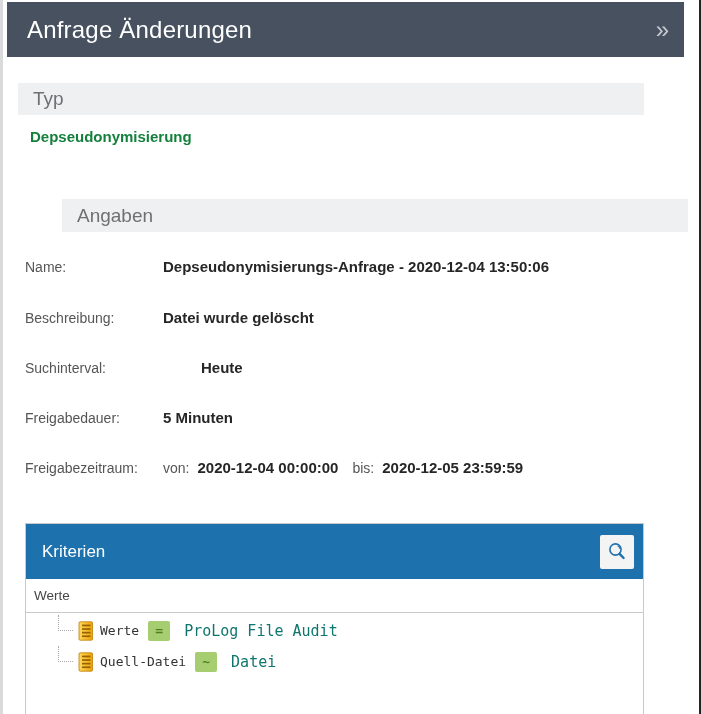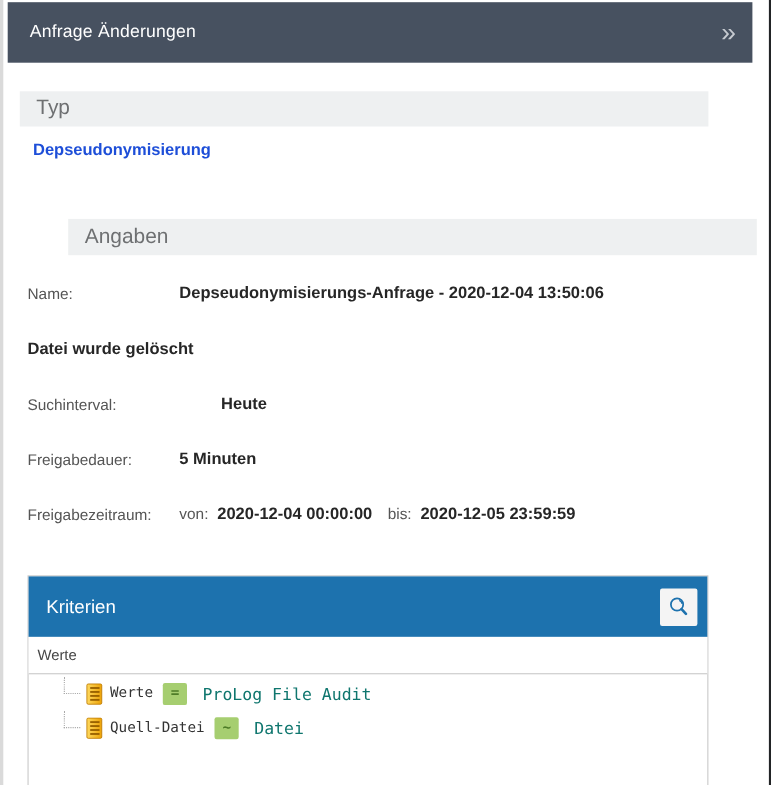--- a/index.html
+++ b/index.html
@@ -12,39 +12,39 @@
   }
   .left-strip  { position:absolute; left:0; top:0; width:3px; height:714px; background:#dadada; }
   .right-strip { position:absolute; right:0; top:0; width:2px; height:714px; background:#222426; }
 
   
   .panel-header {
     position:absolute; left:7px; top:2px; width:677px; height:55px;
     background:#475160; color:#fff;
     display:flex; align-items:center; padding:0 15px 0 20px;
   }
-  .panel-title { font-size:16px; font-weight:400; letter-spacing:.2px; }
+  .panel-title { font-size:24px; font-weight:400; letter-spacing:.2px; }
   .collapse-glyph {
     margin-left:auto; color:#c6cad0; font-size:24px; line-height:1;
     cursor:pointer; user-select:none;
   }
 
   
   .section-bar {
     position:absolute; left:18px; width:626px; height:32px;
     background:#eef0f1; color:#6e7072;
     font-size:19px; font-weight:300;
     line-height:32px; padding-left:15px;
   }
   .bar-typ { top:83px; }
   .bar-angaben { top:199px; height:33px; line-height:33px;margin-left:44px; }
 
   .typ-value {
     position:absolute; left:30px; top:128px;
-    font-size:15px; font-weight:bold; color:#1d4ed8;
+    font-size:15px; font-weight:bold; color:#15803d;
   }
 
   
   .field-row {
     position:absolute; left:25px; width:620px;
     display:flex; align-items:flex-end;
     font-size:14px; color:#555;
   }
   .field-row .f-label { flex:0 0 138px; }
   .field-row .f-value { font-size:15px; font-weight:bold; color:#262626; }
@@ -118,20 +118,21 @@
 <div class="section-bar bar-typ">Typ</div>
 <div class="typ-value">Depseudonymisierung</div>
 
 <div class="section-bar bar-angaben">Angaben</div>
 
 <div class="field-row row-0">
   <span class="f-label">Name:</span>
   <span class="f-value">Depseudonymisierungs-Anfrage - 2020-12-04 13:50:06</span>
 </div>
 <div class="field-row row-1">
+  <span class="f-label">Beschreibung:</span>
   <span class="f-value">Datei wurde gelöscht</span>
 </div>
 <div class="field-row row-2">
   <span class="f-label">Suchinterval:</span>
   <span class="f-value">Heute</span>
 </div>
 <div class="field-row row-3">
   <span class="f-label">Freigabedauer:</span>
   <span class="f-value">5 Minuten</span>
 </div>

